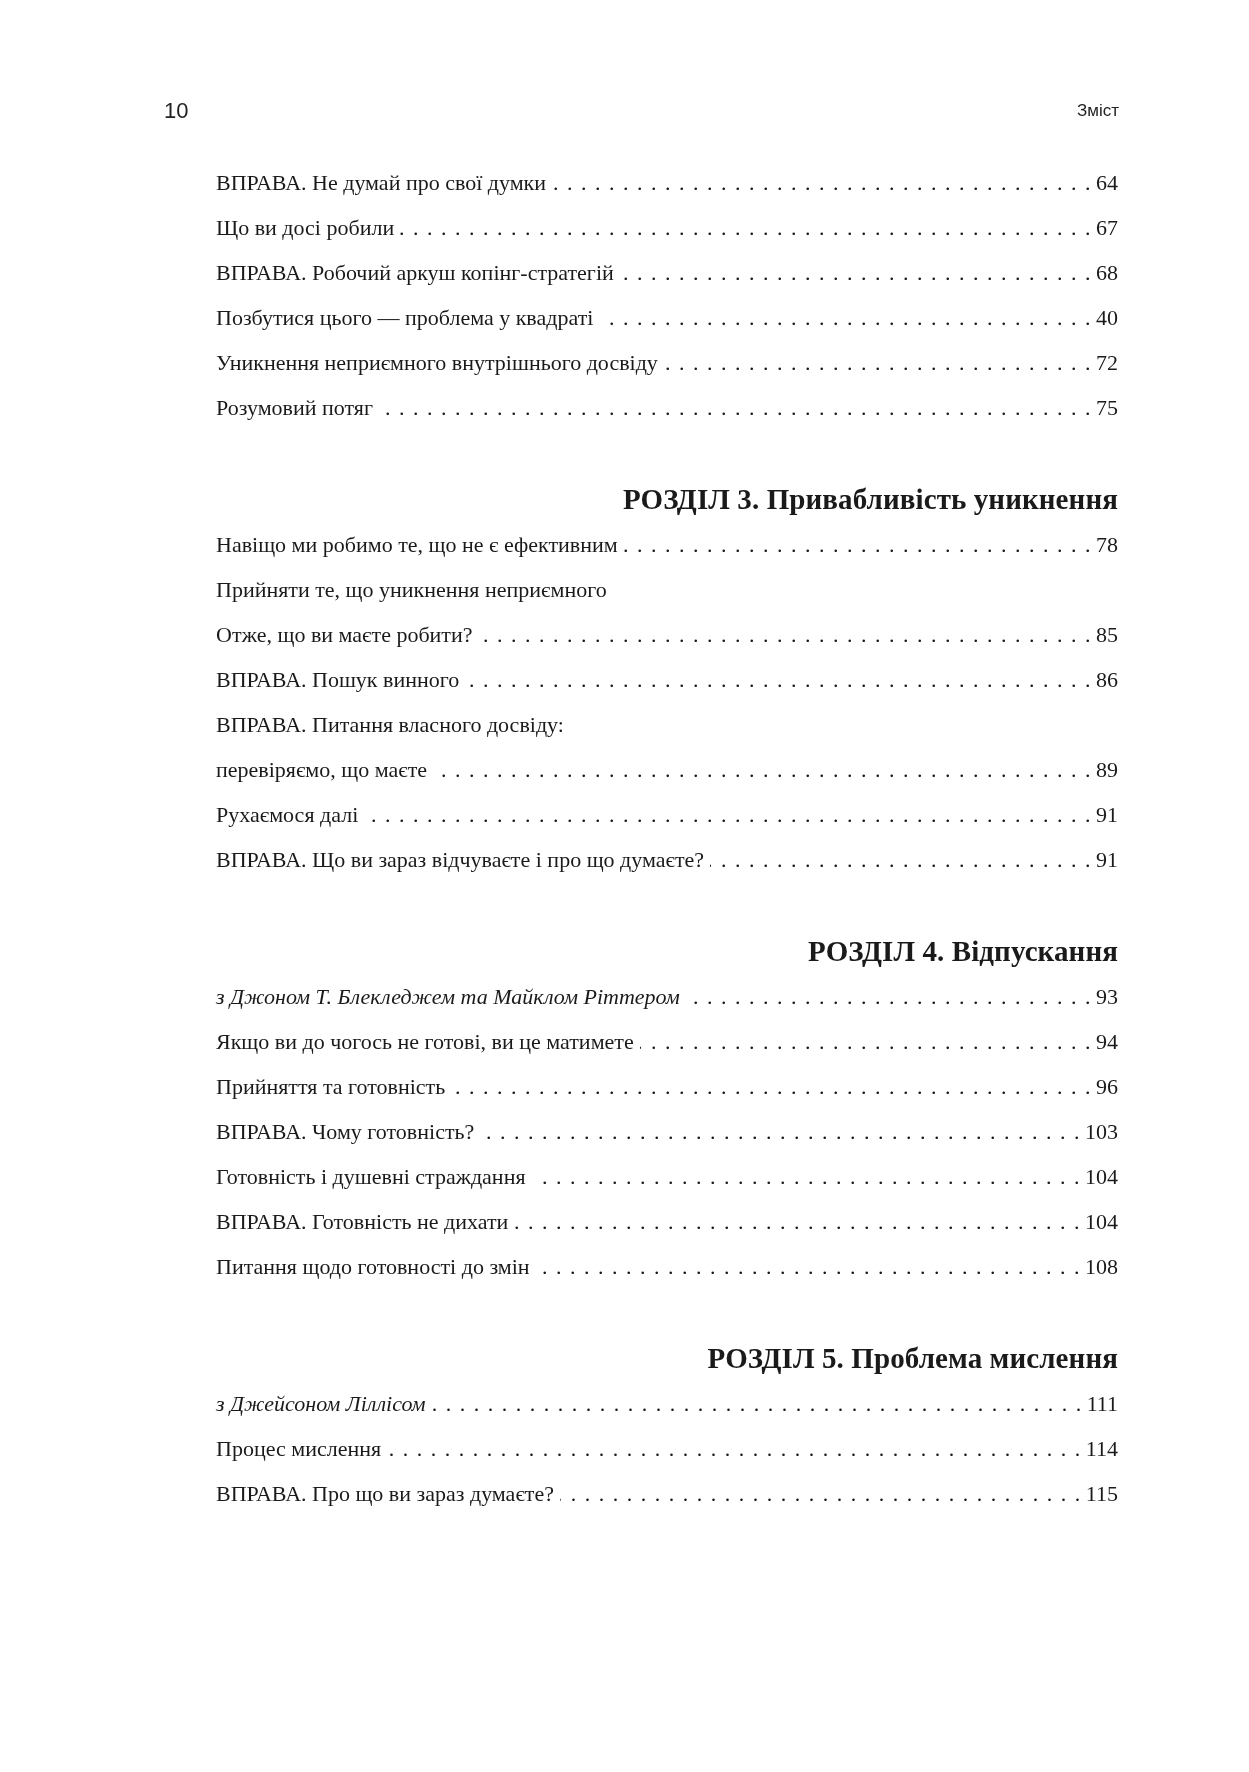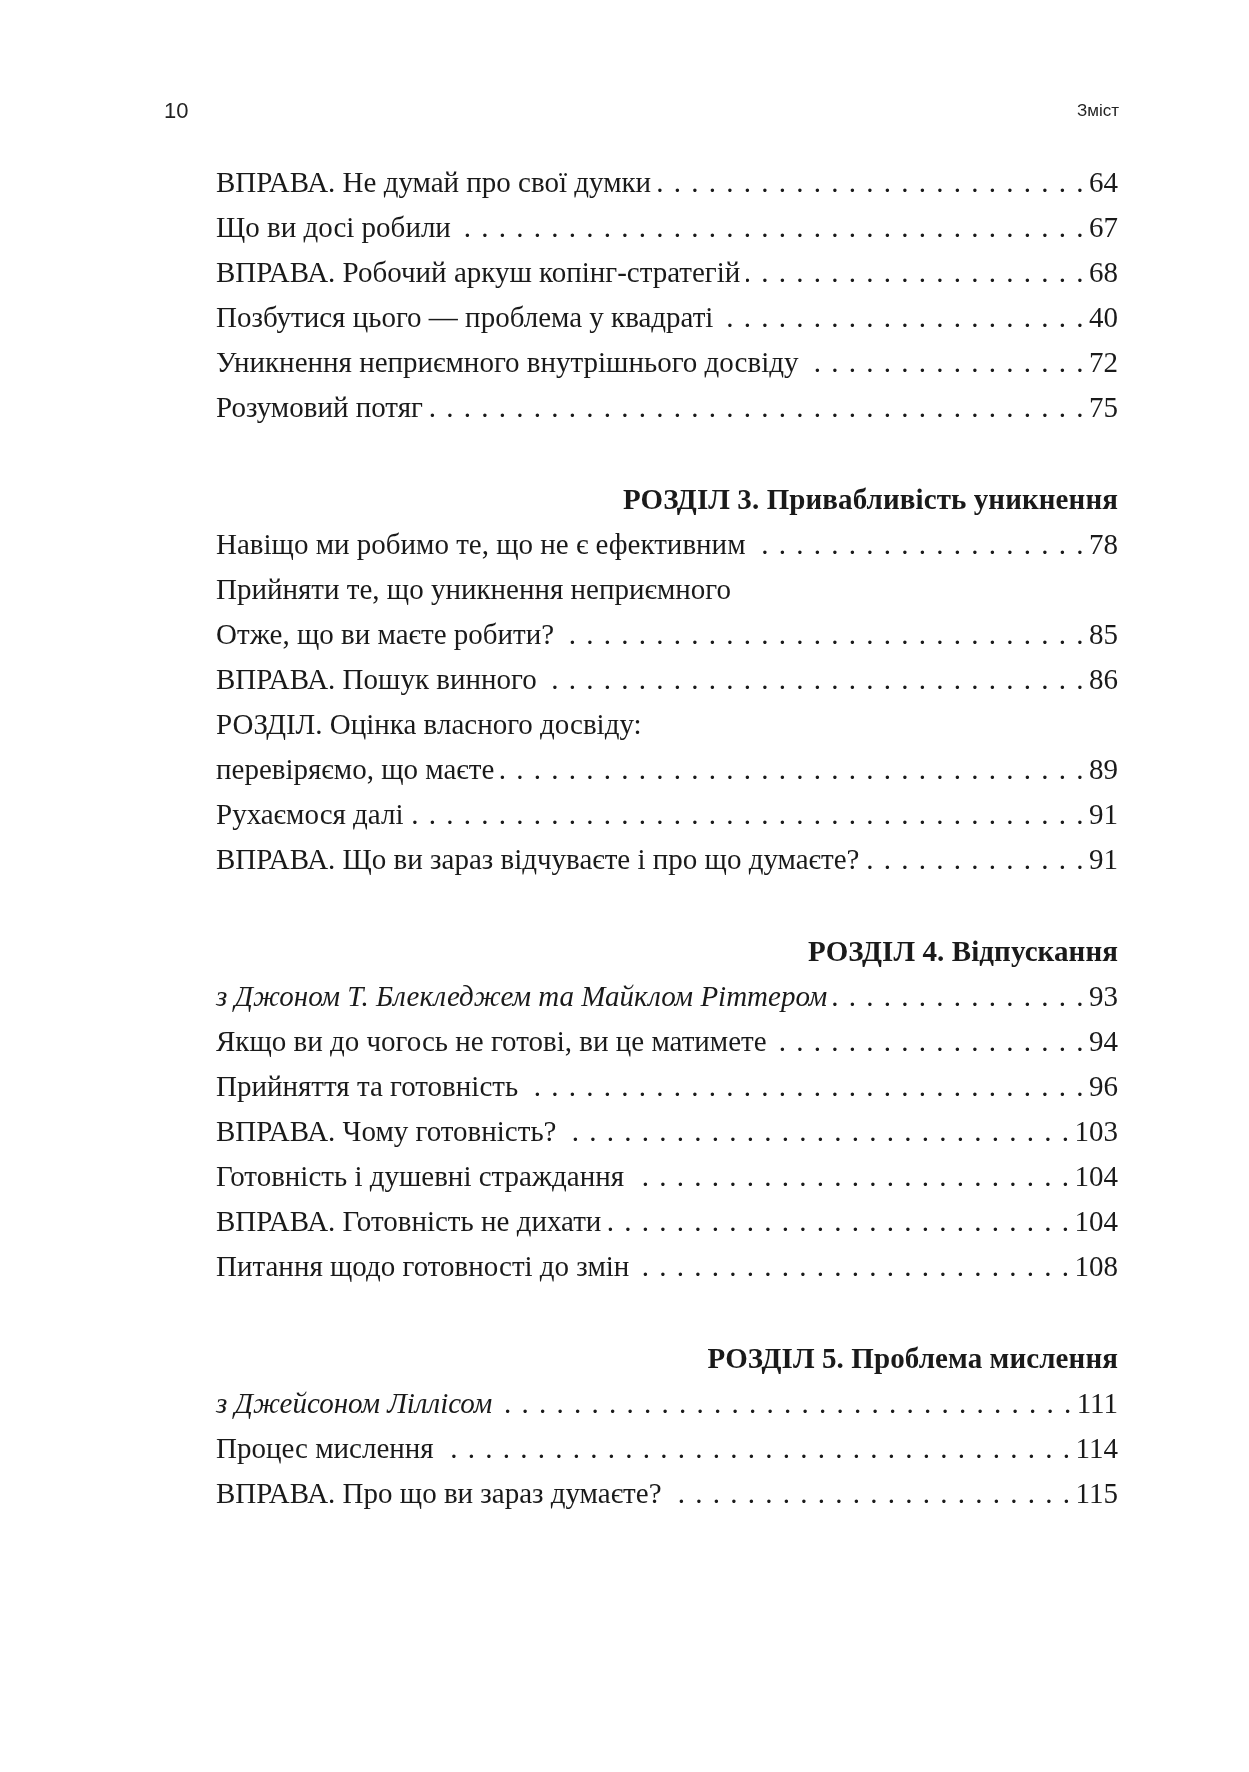--- a/index.html
+++ b/index.html
@@ -46,21 +46,21 @@
       font-size: 29px;
       line-height: 45px;
       height: 45px;
       white-space: nowrap;
       letter-spacing: 0.1px;
       text-align: right;
     }
     .entry {
       display: flex;
       align-items: center;
-      font-size: 29px;
+      font-size: 22px;
       line-height: 45px;
       height: 45px;
       padding-left: 50px;
       white-space: nowrap;
     }
     .entry .title {
       flex: 0 0 auto;
     }
     .entry.italic .title {
       font-style: italic;
@@ -140,21 +140,21 @@
         <span class="title">Отже, що ви маєте робити?</span>
         <span class="leader"></span>
         <span class="page">85</span>
       </div>
       <div class="entry">
         <span class="title">ВПРАВА. Пошук винного</span>
         <span class="leader"></span>
         <span class="page">86</span>
       </div>
       <div class="entry continued">
-        <span class="title">РОЗДІЛ. Оцінка власного досвіду:</span>
+        <span class="title">ВПРАВА. Питання власного досвіду:</span>
       </div>
       <div class="entry">
         <span class="title">перевіряємо, що маєте</span>
         <span class="leader"></span>
         <span class="page">89</span>
       </div>
       <div class="entry">
         <span class="title">Рухаємося далі</span>
         <span class="leader"></span>
         <span class="page">91</span>

